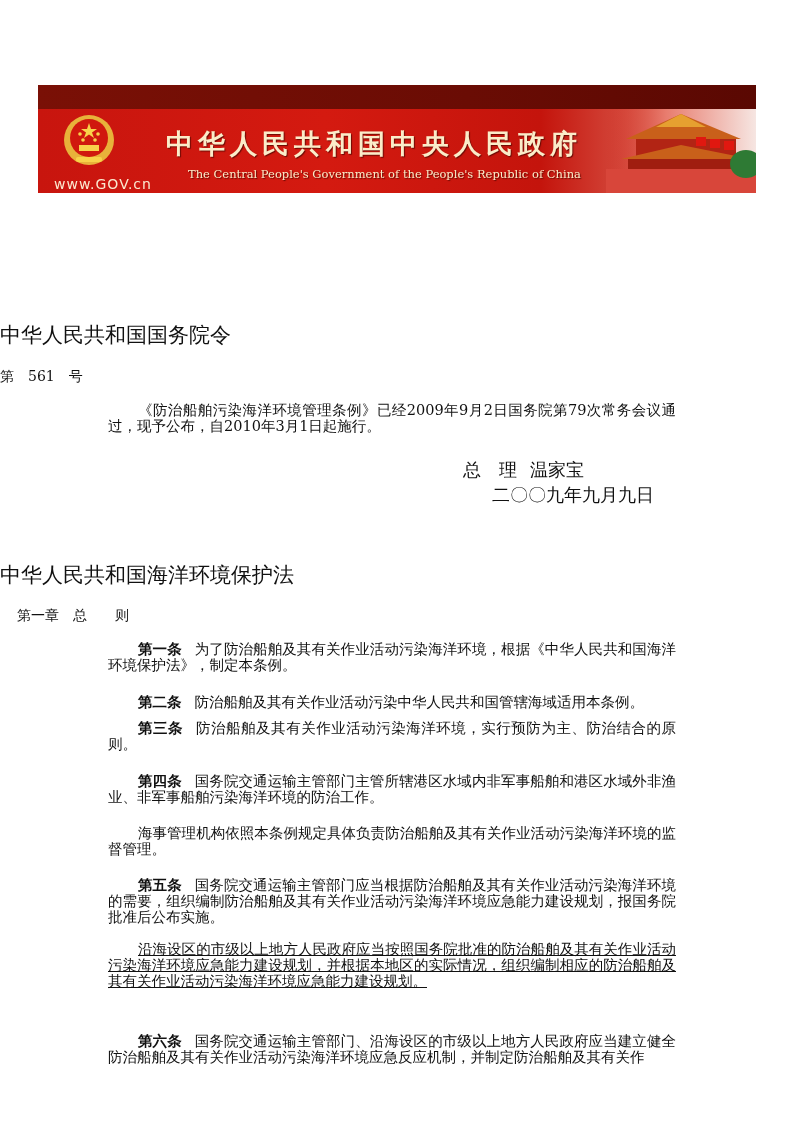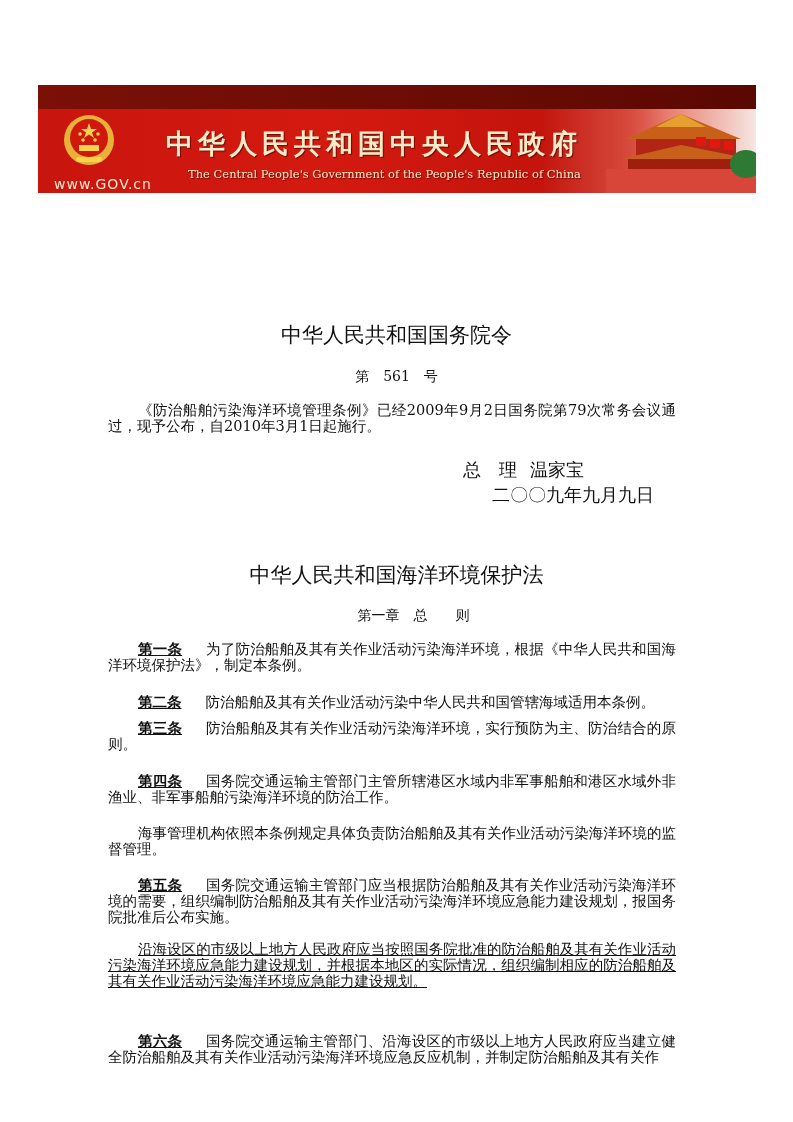--- a/index.html
+++ b/index.html
@@ -18,24 +18,24 @@
   .banner-cn { position: absolute; left: 112px; top: 41px; font-family: "DejaVu Sans", sans-serif;
                font-weight: bold; font-size: 27px; letter-spacing: 5px; color: #fbecc9;
                text-shadow: 1px 1px 1px #6a0a04; white-space: nowrap; margin-left: 16px; }
   .banner-en { position: absolute; left: 150px; top: 82px; font-family: "DejaVu Serif", serif;
                font-size: 11.5px; color: #fbecc9; white-space: nowrap; text-shadow: 1px 1px 1px #6a0a04; }
   .gate { position: absolute; right: 0; top: 24px; width: 150px; height: 84px; }
 
   
   .t { position: absolute; white-space: nowrap; font-size: 18px; line-height: 1; }
   .h1 { font-size: 21px; }
-  .center { left: 0; width: 793px; text-align: center; }
+  .center { left: 0; width: 793px; text-align: left; }
   .para { position: absolute; left: 108px; width: 568px; font-size: 14.5px; line-height: 16px;
           text-indent: 30px; text-align: justify; }
-  .para .lbl { font-weight: bold; margin-right: 24px; text-decoration: underline; }
+  .para .lbl { font-weight: bold; margin-right: 13px; }
 </style>
 </head>
 <body>
 
 <div class="banner">
   <div class="banner-top"></div>
   <div class="banner-main"></div>
 
   <svg class="emblem" viewBox="0 0 58 58">
     <circle cx="29" cy="27" r="25" fill="#e8b23a"></circle>

